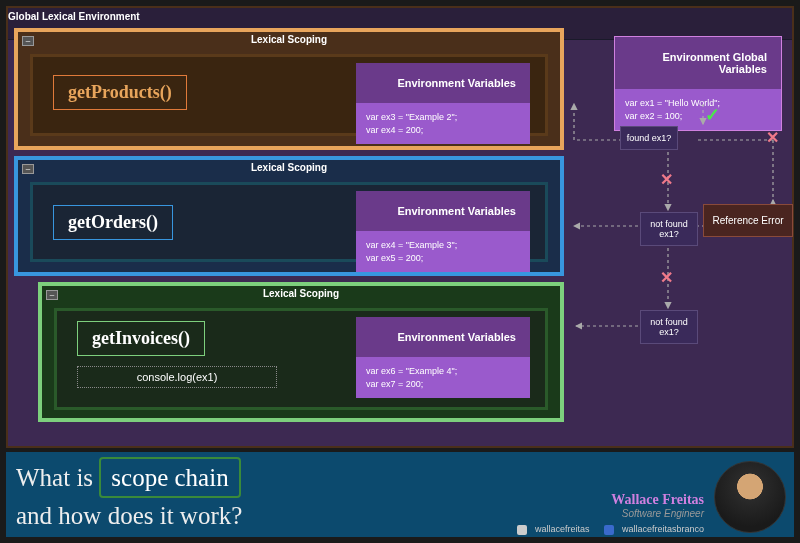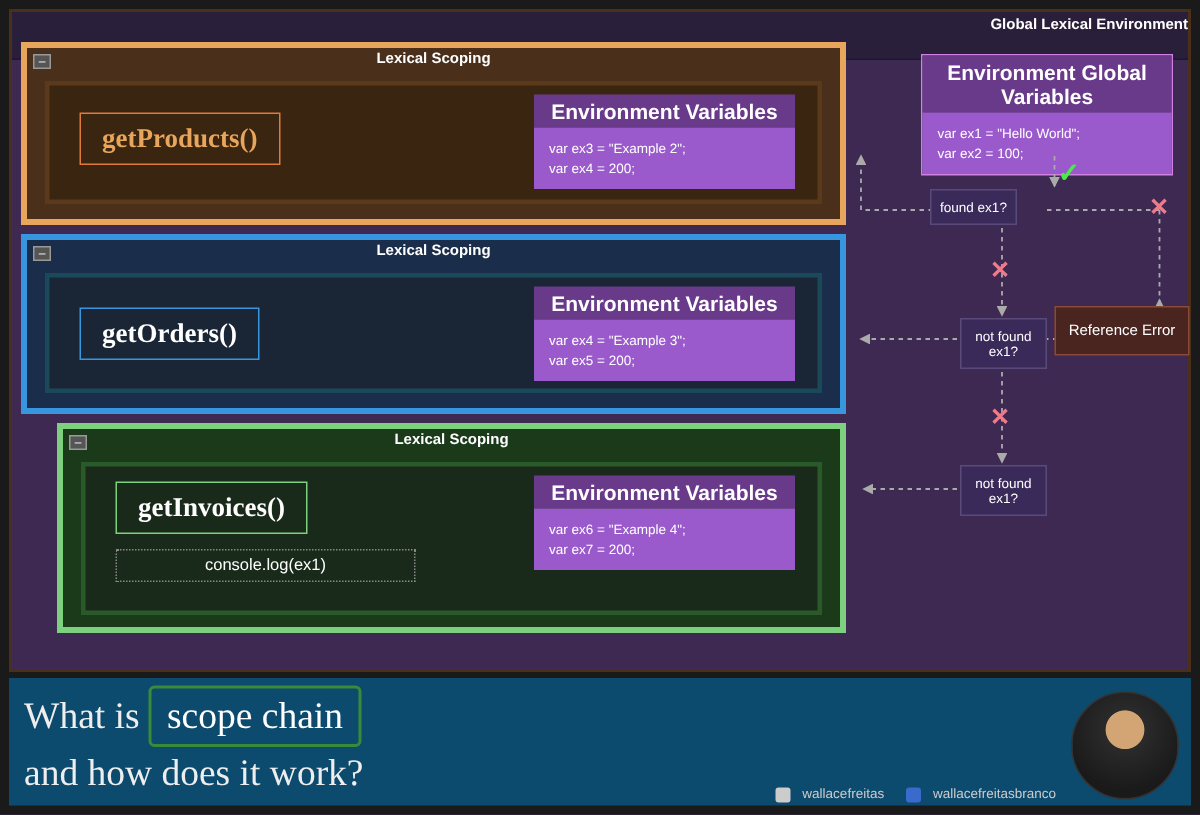--- a/index.html
+++ b/index.html
@@ -1,36 +1,36 @@
 <!DOCTYPE html>
 <html><head>
 <meta charset="utf-8">
 <style>
 * { margin:0; padding:0; box-sizing:border-box; }
 body { width:800px; height:543px; background:#1a1a1a; font-family:Arial,sans-serif; color:#fff; overflow:hidden; position:relative; }
 .main-canvas { position:absolute; top:6px; left:6px; right:6px; bottom:95px; background:#3d2952; border:2px solid #4a2f1a; }
-.title-bar { height:32px; background:#2a1f3a; border-bottom:1px solid #1a1a2a; text-align:right; font-size:10px; font-weight:bold; line-height:18px; }
+.title-bar { height:32px; background:#2a1f3a; border-bottom:1px solid #1a1a2a; text-align:left; font-size:10px; font-weight:bold; line-height:18px; }
 .scopes-col { position:absolute; top:20px; left:6px; width:550px; }
 .scope-box { margin-bottom:6px; border:4px solid; position:relative; }
 .s1 { border-color:#e8a55c; background:#4a2f1a; height:122px; }
 .s2 { border-color:#3896df; background:#1a2d4a; height:120px; }
 .s3 { border-color:#7dd07d; background:#1a3a1a; height:140px; margin-left:24px; width:526px; }
 .collapse { position:absolute; top:4px; left:4px; width:12px; height:10px; background:#555; border:1px solid #999; font-size:8px; text-align:center; line-height:8px; }
 .scope-title { text-align:center; font-size:10px; font-weight:bold; padding:2px; }
 .inner-block { position:absolute; left:12px; top:22px; right:12px; bottom:10px; background:rgba(30,30,20,0.6); border:3px solid; }
 .s1 .inner-block { border-color:#5a3a1a; background:#3a2510; }
 .s2 .inner-block { border-color:#1a4a5a; background:#1a2535; }
 .s3 .inner-block { border-color:#2a5a2a; background:#1a2a1a; bottom:8px; }
 .fn-label { position:absolute; left:20px; top:18px; border:1px solid; padding:6px 14px; font-size:18px; font-weight:bold; font-family:"Comic Sans MS",cursive; }
 .s1 .fn-label { border-color:#e07a3a; color:#e8a55c; }
 .s2 .fn-label { border-color:#3896df; color:#fff; top:20px; }
 .s3 .fn-label { border-color:#7dd07d; color:#fff; top:10px; }
 .log-line { position:absolute; left:20px; top:55px; width:200px; border:1px dotted #888; padding:4px; font-size:11px; text-align:center; }
 .env-vars { position:absolute; right:15px; top:6px; width:174px; }
-.env-header { background:#6a3a8a; text-align:center; font-size:14px; font-weight:bold; padding:3px; }
+.env-header { background:#6a3a8a; text-align:right; font-size:11px; font-weight:bold; padding:14px; }
 .env-body { background:#9a5acc; padding:8px 10px; font-size:9px; line-height:1.4; }
 .global-vars { position:absolute; right:10px; top:28px; width:168px; border:1px solid #d080e0; }
 .check { position:absolute; color:#4aea4a; font-size:18px; font-weight:bold; }
 .cross { position:absolute; color:#f07a8a; font-size:16px; font-weight:bold; }
 .decision { position:absolute; background:#3a2a5a; border:1px solid #5a4a7a; font-size:9px; text-align:center; padding:6px 4px; width:58px; }
 .ref-err { position:absolute; background:#4a2520; border:1px solid #8a4a3a; font-size:10px; text-align:center; padding:10px 6px; width:90px; }
 svg.arrows { position:absolute; top:0; left:0; pointer-events:none; }
 .footer { position:absolute; bottom:6px; left:6px; right:6px; height:85px; background:#0c4a6e; }
 .question { position:absolute; left:10px; top:5px; font-family:"Comic Sans MS",cursive; font-size:25px; color:#eee; line-height:1.4; }
 .highlight { border:2px solid #3a8a3a; border-radius:4px; padding:1px 10px; color:#fff; display:inline-block; }
@@ -135,18 +135,22 @@
   <div class="decision" style="left:632px; top:302px;">not found ex1?</div>
   <div class="ref-err" style="left:695px; top:196px;">Reference Error</div>
 </div>
 
 <div class="footer">
   <div class="question">
     <span>What is</span>
     <span class="highlight">scope chain</span><br>
     <span>and how does it work?</span>
   </div>
+  <div class="author-block">
+    <div class="author-name">Wallace Freitas</div>
+    <div class="author-role">Software Engineer</div>
+  </div>
   <div class="socials">
     <span><span class="sicon"></span><span>wallacefreitas</span></span>
     <span><span class="sicon" style="background:#3a6acc"></span><span>wallacefreitasbranco</span></span>
   </div>
   <div class="avatar"></div>
 </div>
 
 </body></html>

